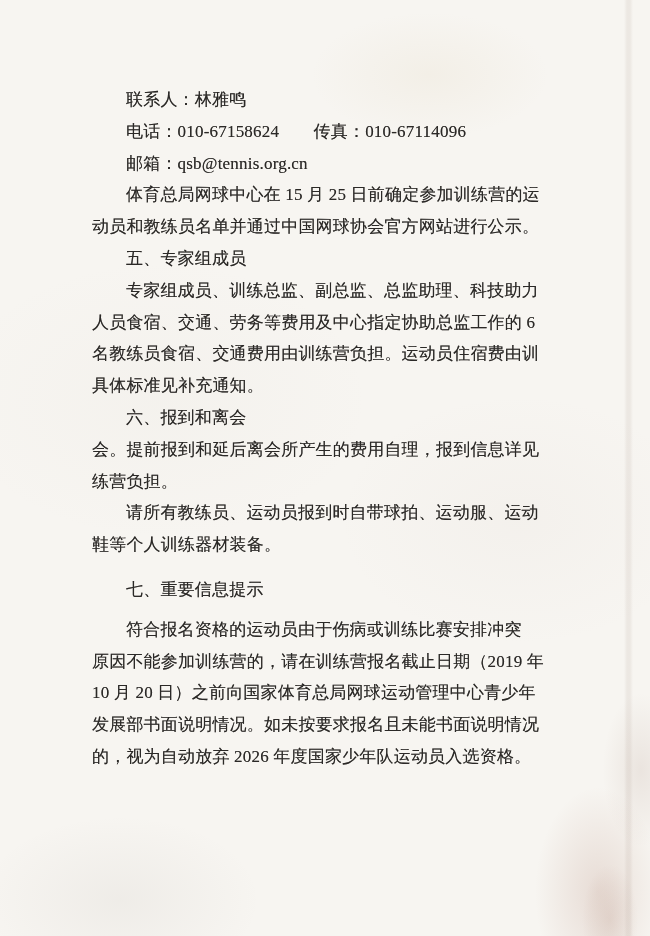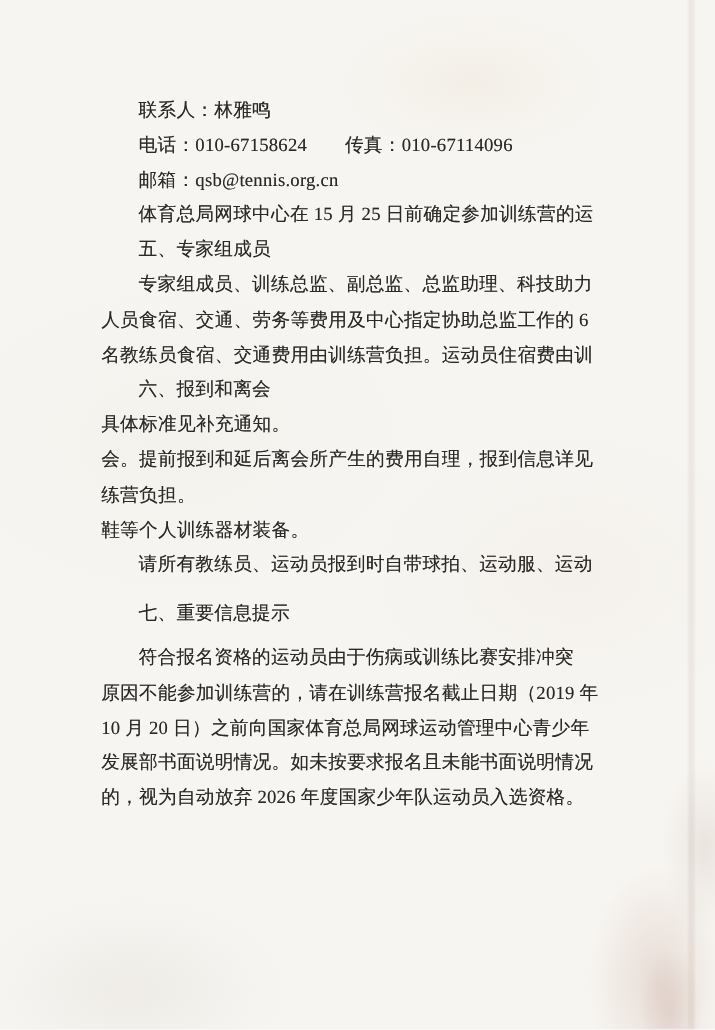--- a/index.html
+++ b/index.html
@@ -30,30 +30,31 @@
 </style>
 </head>
 <body>
 
 <div class="page">
   <div class="textblock">
     <div class="ln ind">联系人：林雅鸣</div>
     <div class="ln ind">电话：010-67158624　　传真：010-67114096</div>
     <div class="ln ind">邮箱：qsb@tennis.org.cn</div>
     <div class="ln ind">体育总局网球中心在 15 月 25 日前确定参加训练营的运</div>
+    <div class="ln">动员和教练员名单并通过中国网球协会官方网站进行公示。</div>
     <div class="ln ind">五、专家组成员</div>
     <div class="ln ind">专家组成员、训练总监、副总监、总监助理、科技助力</div>
     <div class="ln">人员食宿、交通、劳务等费用及中心指定协助总监工作的 6</div>
     <div class="ln">名教练员食宿、交通费用由训练营负担。运动员住宿费由训</div>
+    <div class="ln">具体标准见补充通知。</div>
     <div class="ln ind">六、报到和离会</div>
-    <div class="ln">具体标准见补充通知。</div>
     <div class="ln">会。提前报到和延后离会所产生的费用自理，报到信息详见</div>
     <div class="ln">练营负担。</div>
+    <div class="ln ind">请所有教练员、运动员报到时自带球拍、运动服、运动</div>
     <div class="ln">鞋等个人训练器材装备。</div>
-    <div class="ln ind">请所有教练员、运动员报到时自带球拍、运动服、运动</div>
     <div class="ln ind sec7">七、重要信息提示</div>
     <div class="ln ind">符合报名资格的运动员由于伤病或训练比赛安排冲突</div>
     <div class="ln">原因不能参加训练营的，请在训练营报名截止日期（2019 年</div>
     <div class="ln">10 月 20 日）之前向国家体育总局网球运动管理中心青少年</div>
     <div class="ln">发展部书面说明情况。如未按要求报名且未能书面说明情况</div>
     <div class="ln">的，视为自动放弃 2026 年度国家少年队运动员入选资格。</div>
   </div>
 </div>
 
 </body></html>

